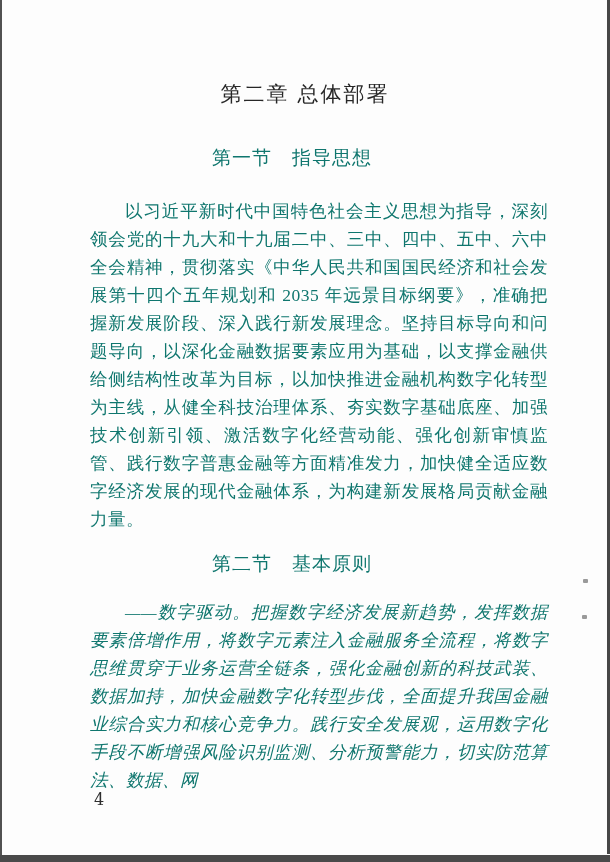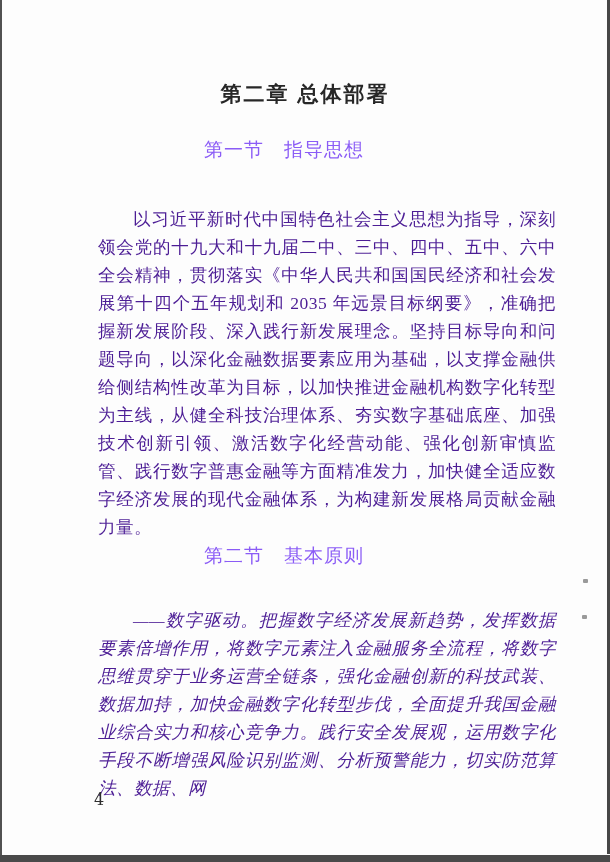--- a/index.html
+++ b/index.html
@@ -44,52 +44,52 @@
   .speck-1 { left: 583px; top: 579px; }
   .speck-2 { left: 582px; top: 615px; }
 
   .chapter-title {
     position: absolute;
     left: 0; top: 80px;
     width: 610px;
     margin: 0;
     text-align: center;
     font-family: "Liberation Sans", sans-serif;
-    font-weight: 700;
+    font-weight: 400;
     font-size: 21px;
     letter-spacing: 2px;
     color: #272727;
   }
   .section-title {
     position: absolute;
     left: 0;
     width: 568px;
-    margin: 0;
+    margin: 8px;
     text-align: center;
     font-family: "Liberation Serif", serif;
     font-weight: 400;
     font-size: 19px;
     letter-spacing: 1px;
-    color: #8b5cf6;
+    color: #0f766e;
   }
   .section-1 { top: 137px; }
   .section-2 { top: 543px; }
 
   .body-para {
     position: absolute;
     left: 90px;
     width: 458px;
-    margin: 8px;
+    margin: 0;
     font-size: 17.5px;
     line-height: 28px;
     text-align: justify;
     text-justify: inter-character;
     text-indent: 2em;
     letter-spacing: 0.5px;
-    color: #4c1d95;
+    color: #0f766e;
   }
   .para-1 { top: 197px; }
   .para-2 { top: 598px; font-style: italic; }
 
   .page-number {
     position: absolute;
     left: 94px;
     top: 790px;
     font-family: "DejaVu Serif", serif;
     font-size: 16px;

